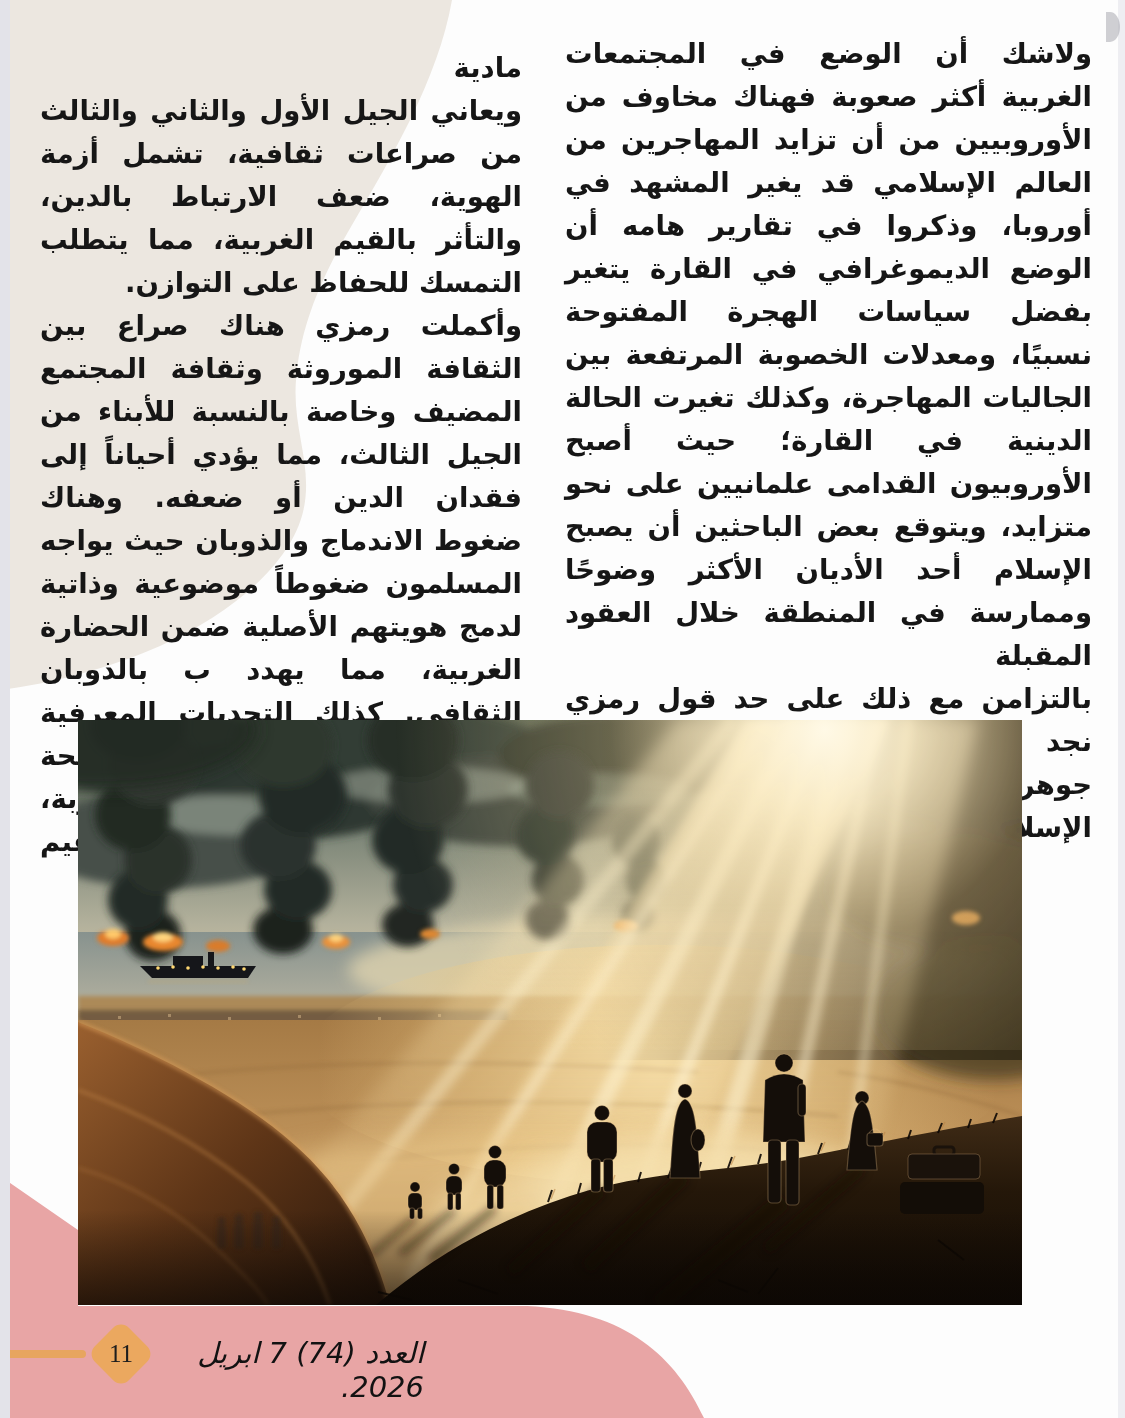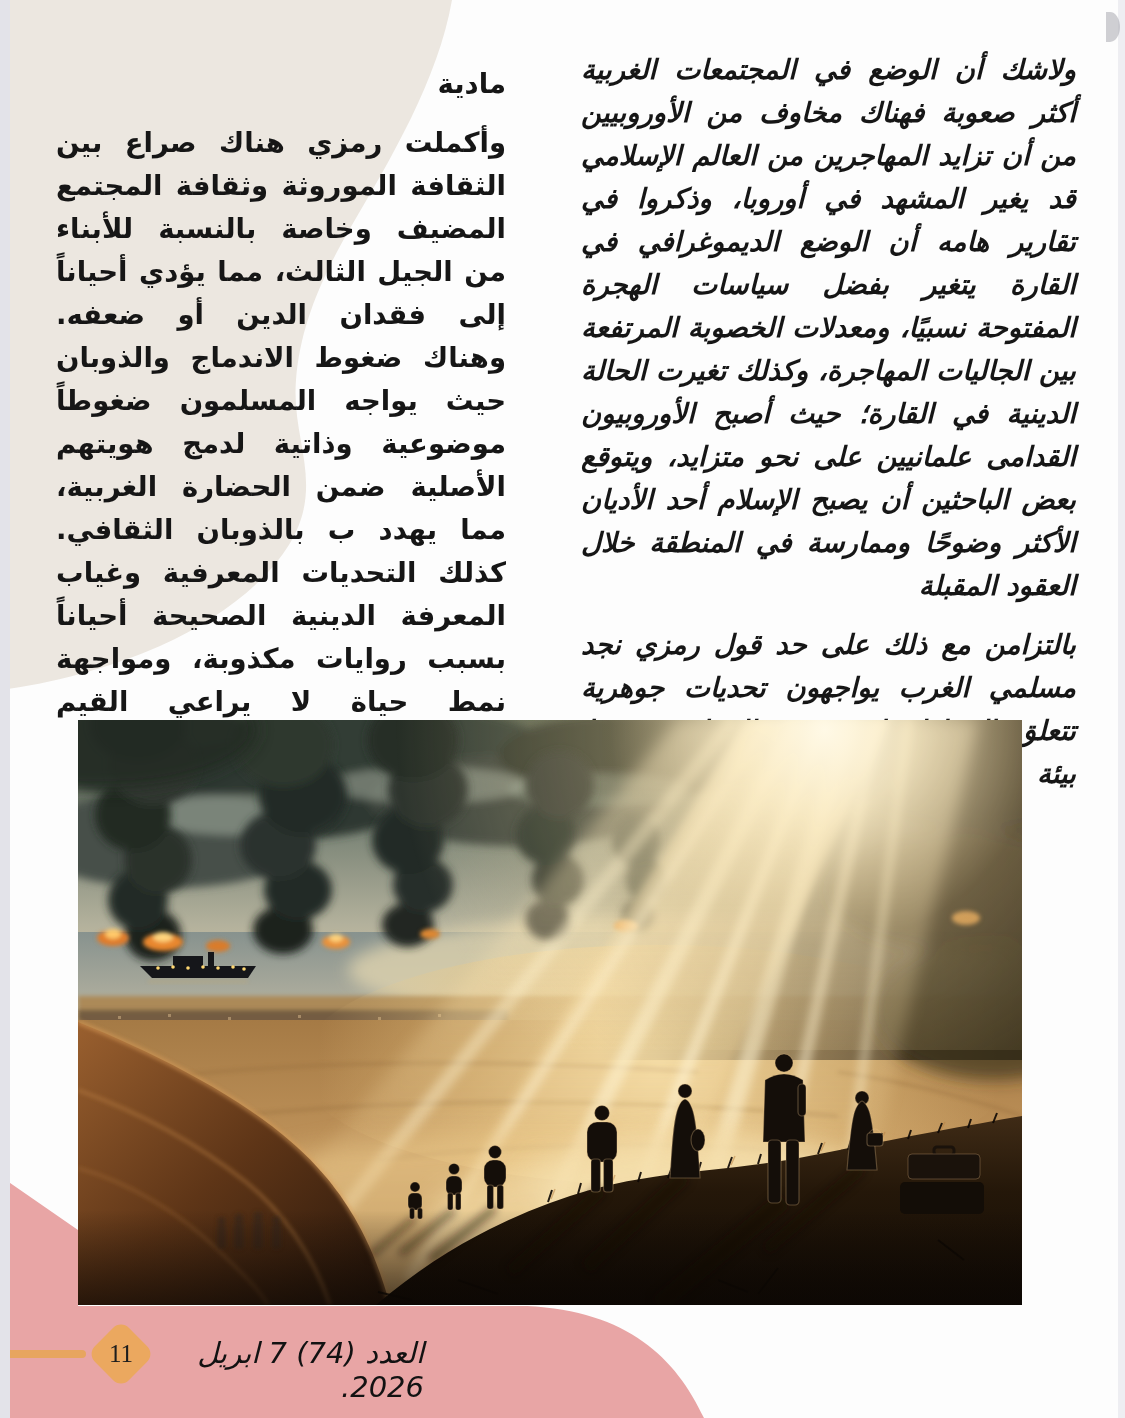--- a/index.html
+++ b/index.html
@@ -15,23 +15,23 @@
 
   
   .blob-beige{position:absolute;left:0;top:0;z-index:1;}
   .blob-pink{position:absolute;left:0;top:1160px;z-index:2;}
 
   
   .col{
     position:absolute;z-index:5;direction:rtl;text-align:justify;
     color:#161616;font-weight:bold;font-size:27.5px;line-height:43px;
   }
-  .col p{margin:16px;padding:0;}
+  .col p{margin:0;padding:0;}
   .col p.flow{text-align-last:justify;}
-  .col-right{left:565px;top:32px;width:527px;font-style:italic;}
+  .col-right{left:565px;top:32px;width:527px;}
   .col-left{left:40px;top:46px;width:482px;}
 
   
   .photo-frame{position:absolute;left:78px;top:720px;width:944px;height:585px;z-index:10;overflow:hidden;}
   .photo-frame svg{display:block;width:100%;height:100%;}
 
   
   .footer-rule{position:absolute;left:6px;top:1350px;width:80px;height:8px;background:#e7a55f;border-radius:4px;z-index:15;}
   .page-badge{
     position:absolute;left:97px;top:1330px;width:48px;height:48px;
@@ -61,20 +61,21 @@
 <svg class="blob-pink" width="720" height="258" viewBox="0 0 720 258" aria-hidden="true">
   <path d="M0 16 L78 70 L78 146 L527 146 C628 151 676 198 704 258 L0 258 Z" fill="#e8a5a5"></path>
 </svg>
 
 <div class="col col-right">
   <p>ولاشك أن الوضع في المجتمعات الغربية أكثر صعوبة فهناك مخاوف من الأوروبيين من أن تزايد المهاجرين من العالم الإسلامي قد يغير المشهد في أوروبا، وذكروا في تقارير هامه أن الوضع الديموغرافي في القارة يتغير بفضل سياسات الهجرة المفتوحة نسبيًا، ومعدلات الخصوبة المرتفعة بين الجاليات المهاجرة، وكذلك تغيرت الحالة الدينية في القارة؛ حيث أصبح الأوروبيون القدامى علمانيين على نحو متزايد، ويتوقع بعض الباحثين أن يصبح الإسلام أحد الأديان الأكثر وضوحًا وممارسة في المنطقة خلال العقود المقبلة</p>
   <p class="flow">بالتزامن مع ذلك على حد قول رمزي نجد مسلمي الغرب يواجهون تحديات جوهرية تتعلق بالحفاظ على هويتهم الإسلامية وسط بيئة</p>
 </div>
 <div class="col col-left">
   <p>مادية</p>
+  <p>ويعاني الجيل الأول والثاني والثالث من صراعات ثقافية، تشمل أزمة الهوية، ضعف الارتباط بالدين، والتأثر بالقيم الغربية، مما يتطلب التمسك للحفاظ على التوازن.</p>
   <p>وأكملت رمزي هناك صراع بين الثقافة الموروثة وثقافة المجتمع المضيف وخاصة بالنسبة للأبناء من الجيل الثالث، مما يؤدي أحياناً إلى فقدان الدين أو ضعفه. وهناك ضغوط الاندماج والذوبان حيث يواجه المسلمون ضغوطاً موضوعية وذاتية لدمج هويتهم الأصلية ضمن الحضارة الغربية، مما يهدد ب بالذوبان الثقافي. كذلك التحديات المعرفية وغياب المعرفة الدينية الصحيحة أحياناً بسبب روايات مكذوبة، ومواجهة نمط حياة لا يراعي القيم الإسلامية.</p>
 </div>
 
 <div class="photo-frame" role="img" aria-label="صورة ظلية لمجموعة مهاجرين يحملون حقائب فوق تل رملي، يطلون على مدينة ساحلية تحترق وأعمدة دخان فوق البحر، مع أشعة ضوء ذهبية تخترق الغيوم">
 <svg viewBox="0 0 944 585" preserveAspectRatio="none">
   <defs>
     <linearGradient id="sky" x1="0" y1="0" x2="0" y2="1">
       <stop offset="0" stop-color="#55604f"></stop>
           <stop offset=".35" stop-color="#7d8678"></stop>
       <stop offset=".62" stop-color="#b3b19c"></stop>

